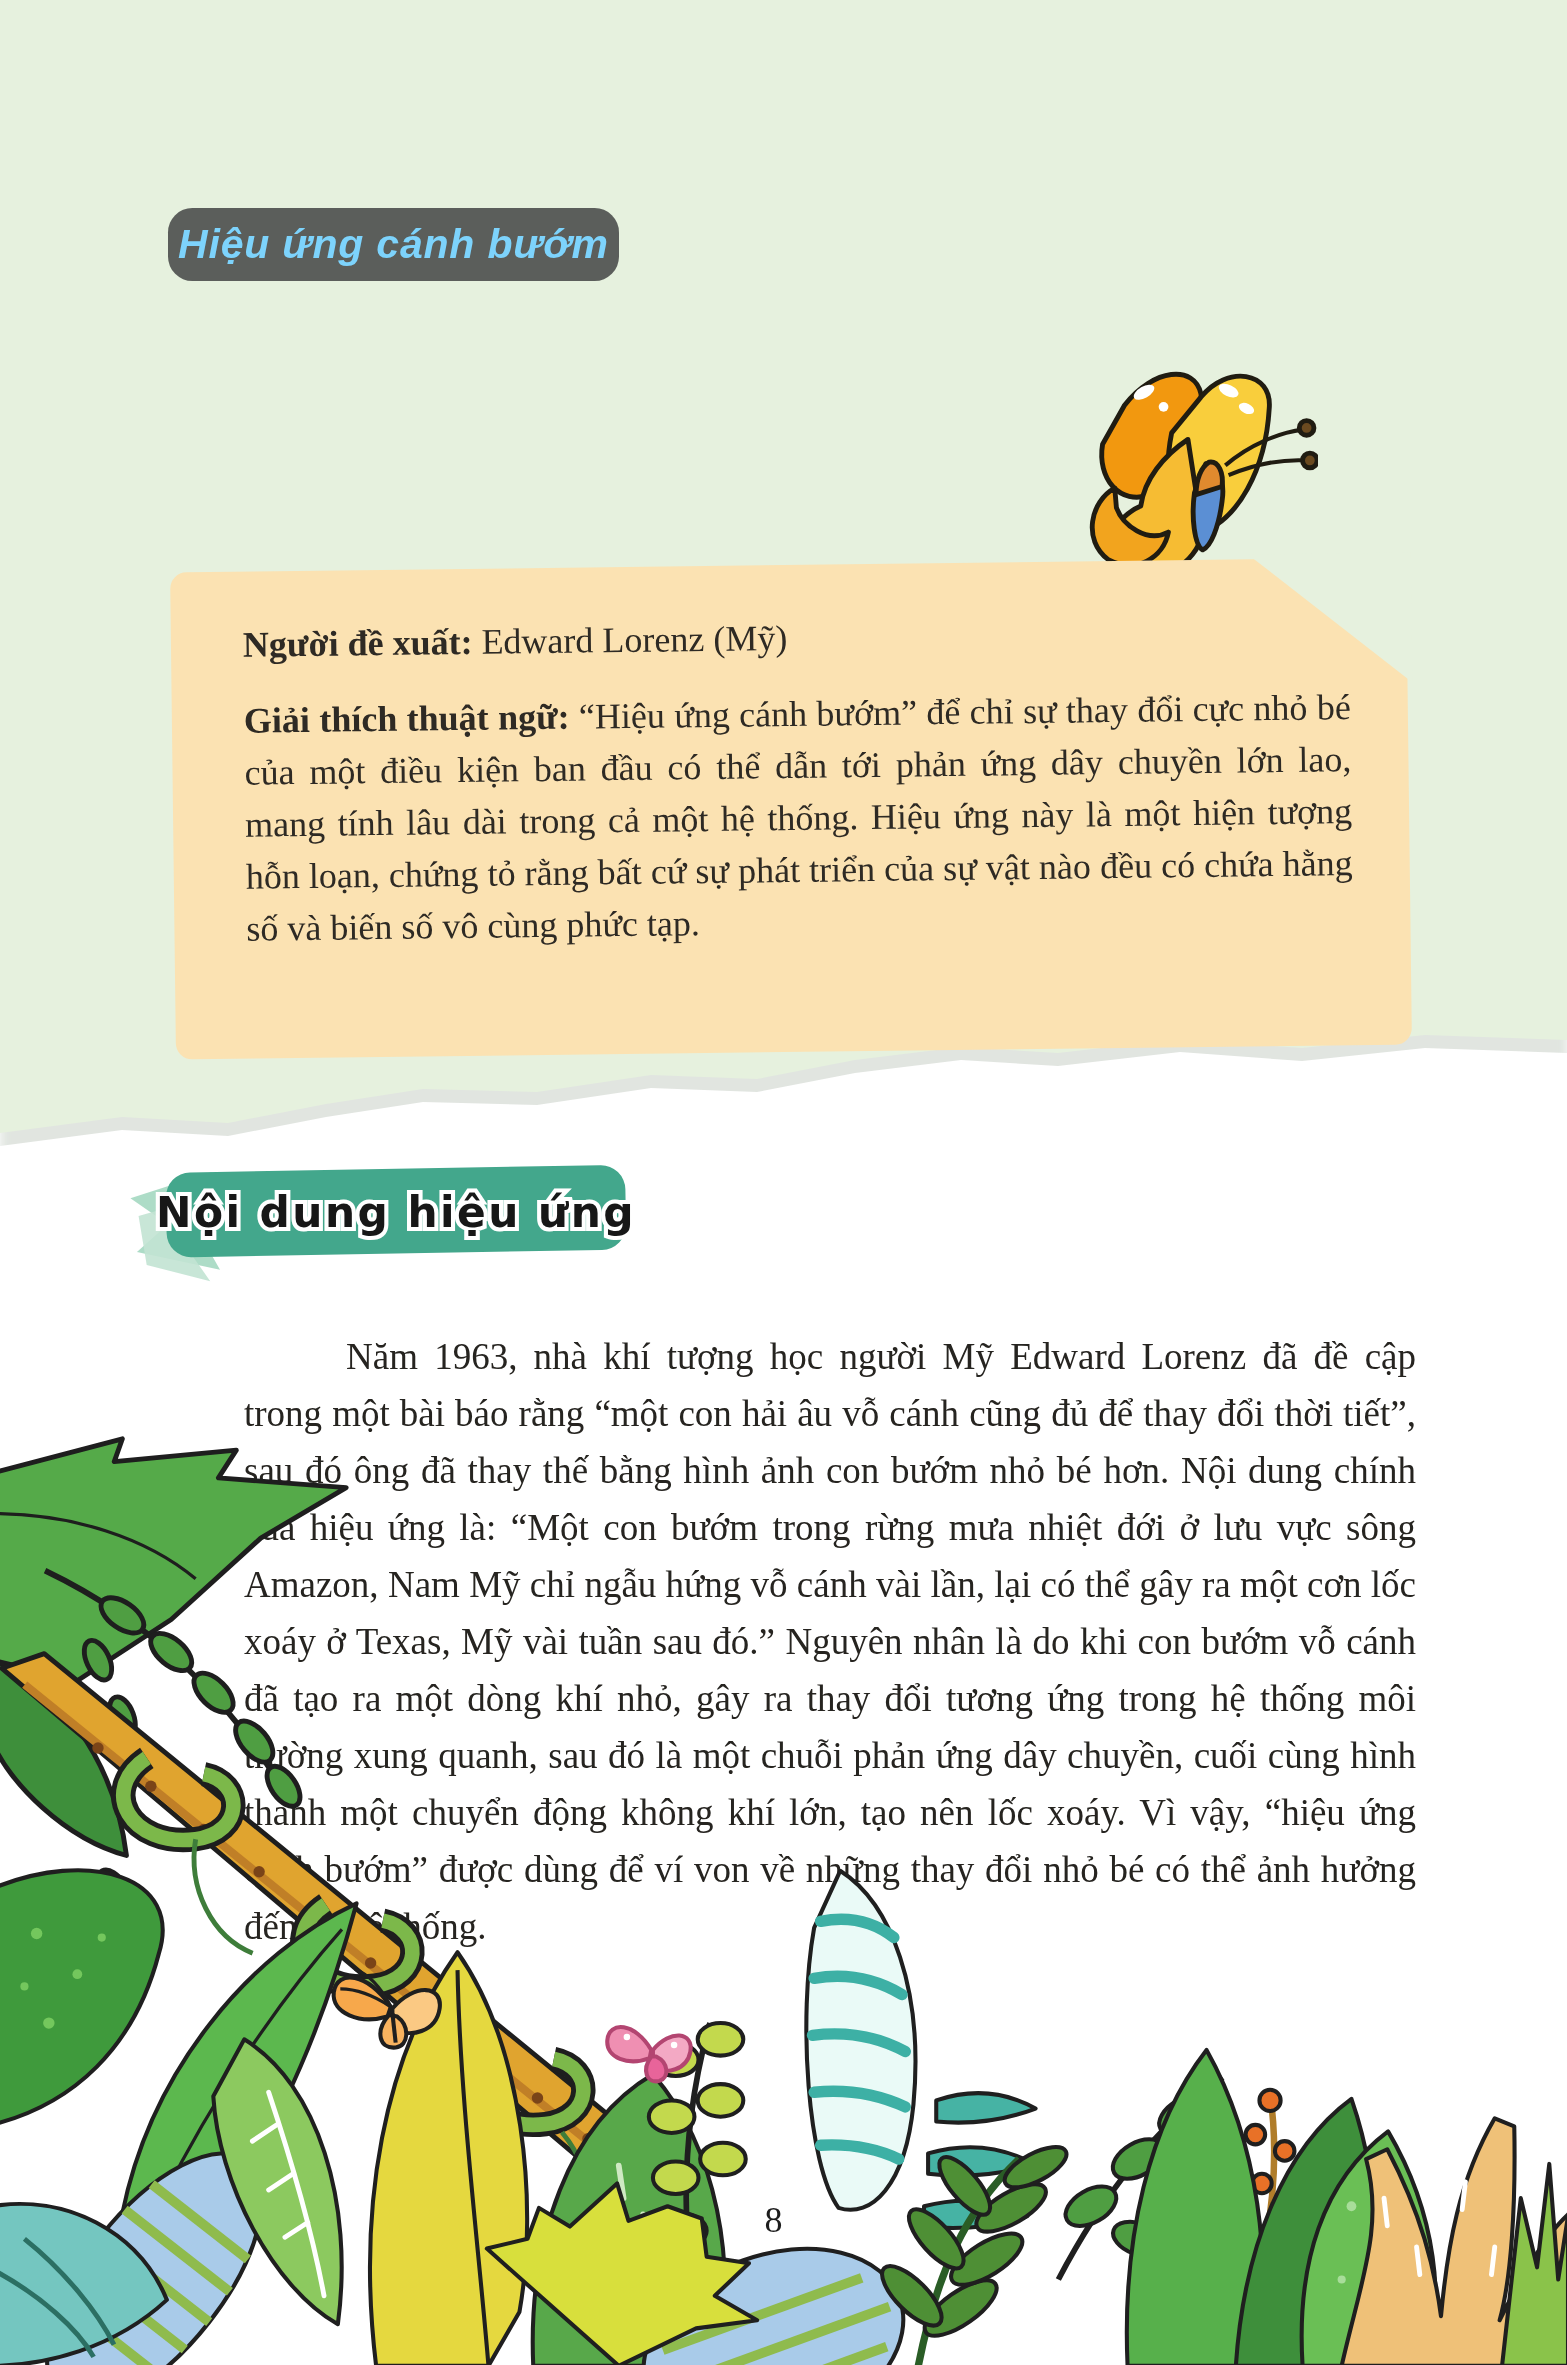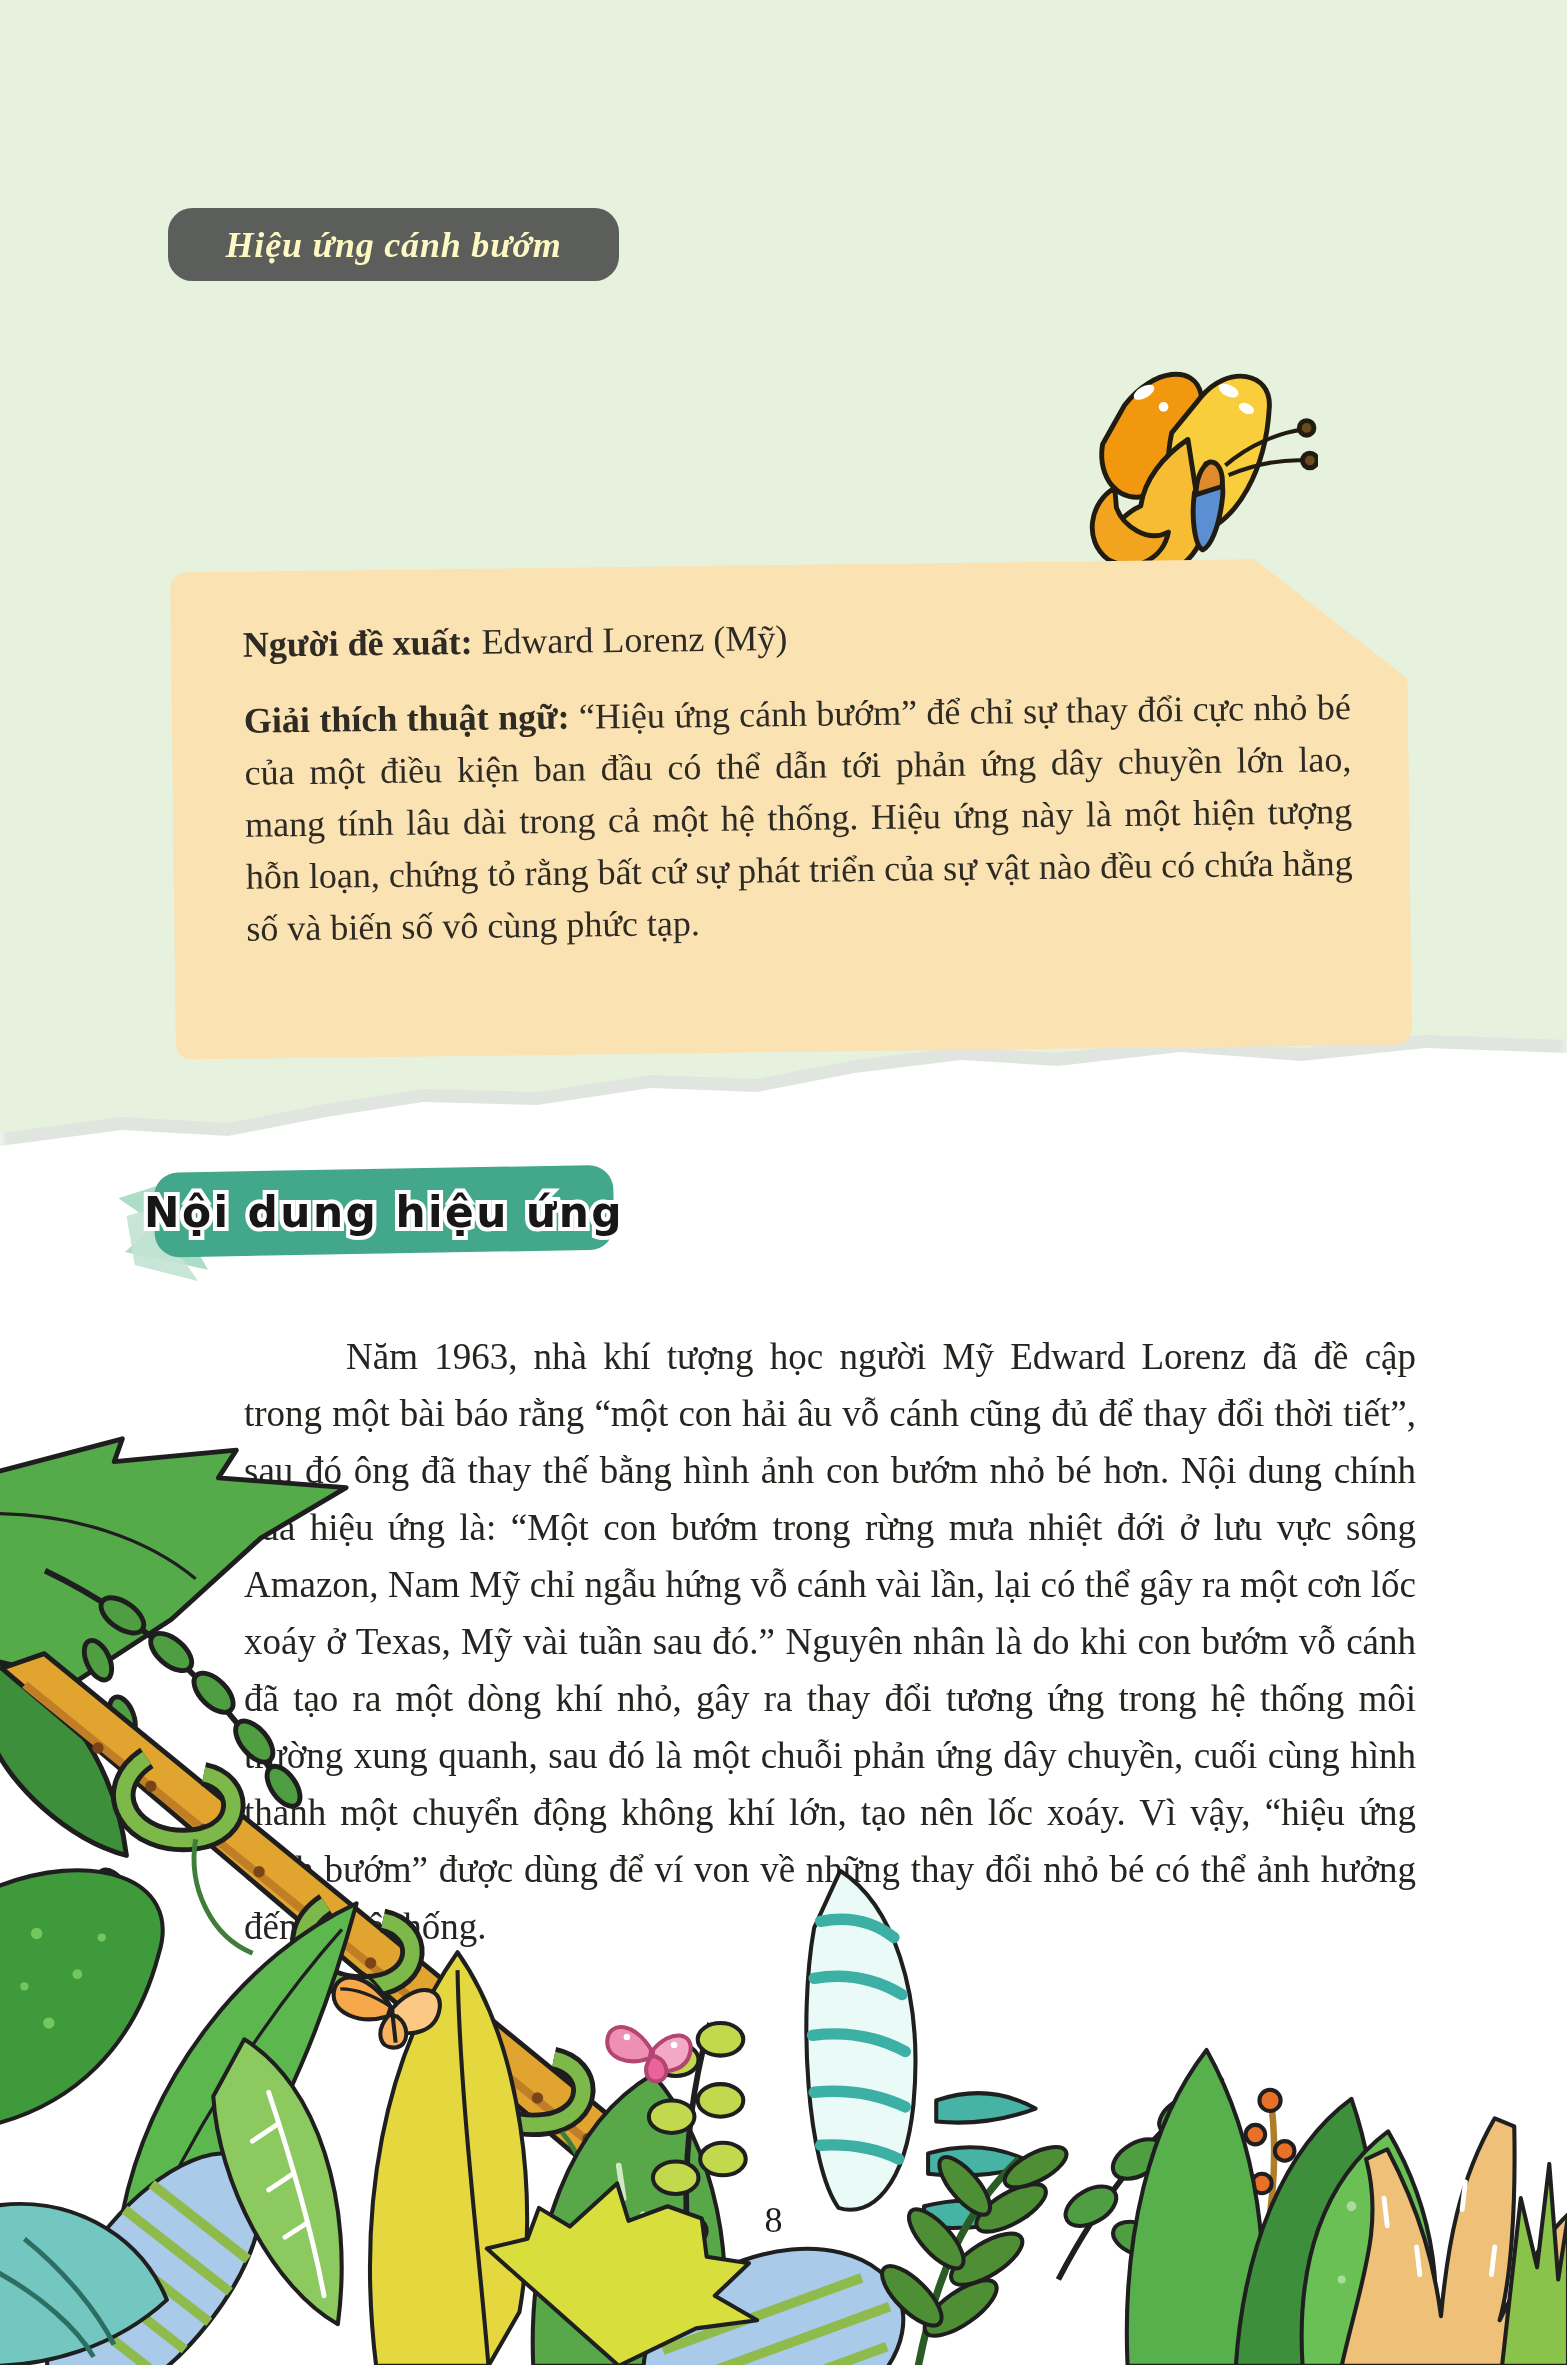--- a/index.html
+++ b/index.html
@@ -11,38 +11,38 @@
     clip-path:polygon(0 0,1568px 0,1568px 1040px,1425px 1035px,1302px 1048px,1180px 1039px,
       1058px 1053px,961px 1047px,855px 1060px,757px 1079px,651px 1075px,537px 1092px,
       423px 1089px,326px 1104px,228px 1123px,122px 1117px,0 1133px);}
   .green-bg{position:absolute;left:0;top:0;width:1568px;height:1164px;background:#e6f1de;
     clip-path:polygon(0 0,1568px 0,1568px 1040px,1425px 1035px,1302px 1048px,1180px 1039px,
       1058px 1053px,961px 1047px,855px 1060px,757px 1079px,651px 1075px,537px 1092px,
       423px 1089px,326px 1104px,228px 1123px,122px 1117px,0 1133px);}
   
   .tag-pill{position:absolute;left:168px;top:208px;width:451px;height:73px;background:#5b5e5b;
     border-radius:24.4px;display:flex;align-items:center;justify-content:center;}
-  .tag-pill span{font-family:Liberation Serif, serif;font-style:italic;font-weight:bold;
-    font-size:36px;color:#fef9c3;letter-spacing:0.8px;}
+  .tag-pill span{font-family:Liberation Sans, sans-serif;font-style:italic;font-weight:bold;
+    font-size:41px;color:#7dd3fc;letter-spacing:0.8px;}
   
   .title{position:absolute;left:173px;top:324px;width:895px;
     font-family:"DejaVu Sans", sans-serif;font-weight:bold;font-size:59px;line-height:91px;
     color:#2e2e2a;-webkit-text-stroke:1.6px #2e2e2a;letter-spacing:1.6px;}
   
   .term-box{position:absolute;left:173px;top:565px;width:1236px;height:487px;background:#fbe2b2;
     border-radius:16.3px;transform:rotate(-0.7deg);}
   .term-box .corner-cut{position:absolute;right:-4.9px;top:-4.9px;width:0;height:0;
     border-left:163px solid transparent;border-top:130px solid #e6f1de;}
   .term-text{position:absolute;left:72px;top:47px;width:1107px;color:#2e2a24;
     font-size:36px;line-height:52px;text-align:justify;}
   .term-text p{margin:0;}
   .term-text .p1{margin-bottom:24.4px;}
   .term-text b{font-weight:bold;}
   
-  .section-badge{position:absolute;left:151px;top:1167px;width:466px;height:90px;}
+  .section-badge{position:absolute;left:163px;top:1167px;width:466px;height:90px;}
   .section-badge svg{overflow:visible;}
   
   .body-text{position:absolute;left:244px;top:1291px;width:1172px;color:#262420;
     font-size:37px;line-height:57px;text-align:justify;text-indent:102px;}
   
   .vine-illustration{position:absolute;left:0;top:1416px;width:668px;height:949px;pointer-events:none;}
   .foliage-illustration{position:absolute;left:0;top:1856px;width:1568px;height:510px;pointer-events:none;}
   .butterfly-illustration{position:absolute;left:1066px;top:358px;width:252px;height:244px;pointer-events:none;}
   
   .page-number{position:absolute;left:745px;top:2191px;width:57px;height:57px;background:#ffffff;

